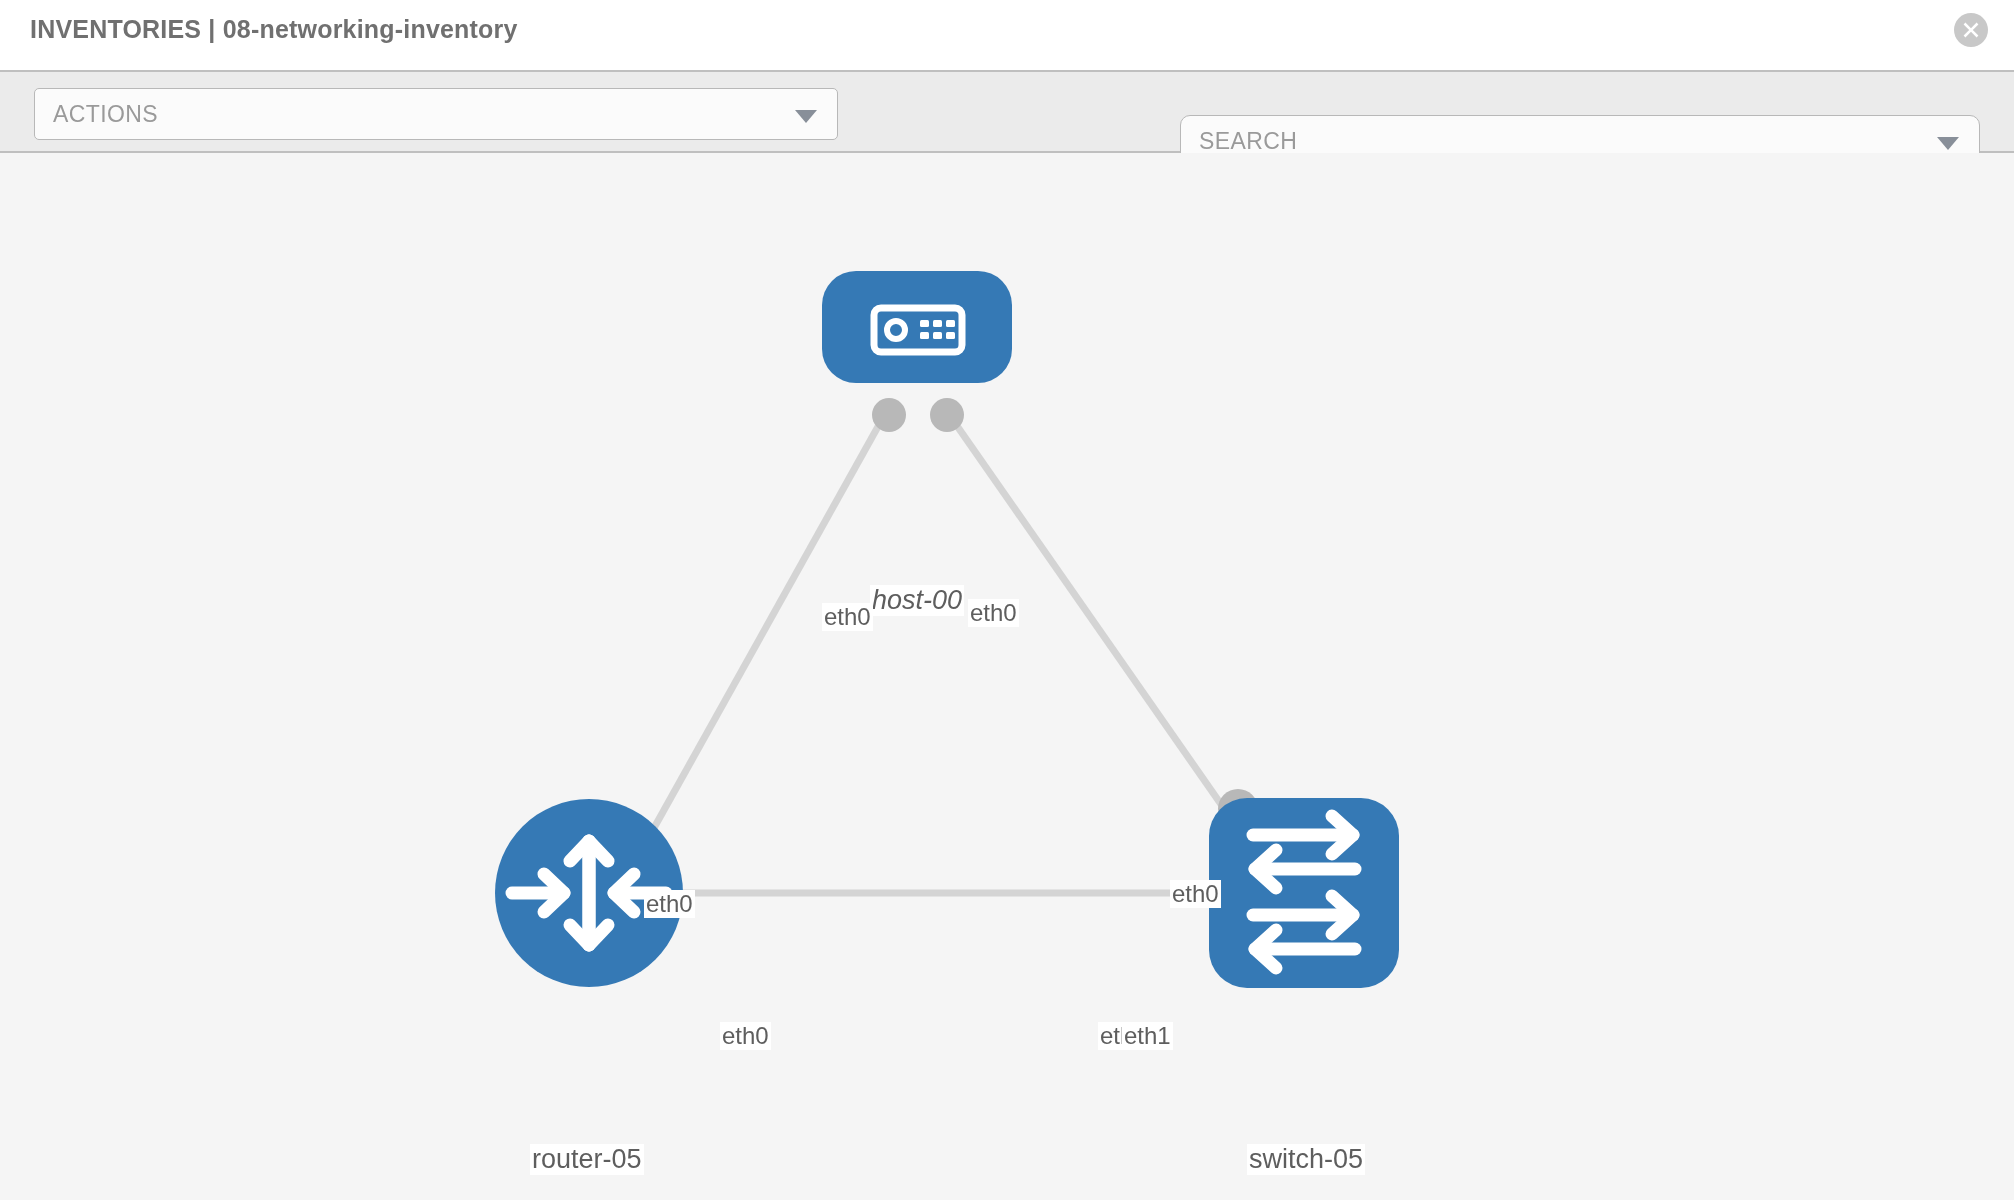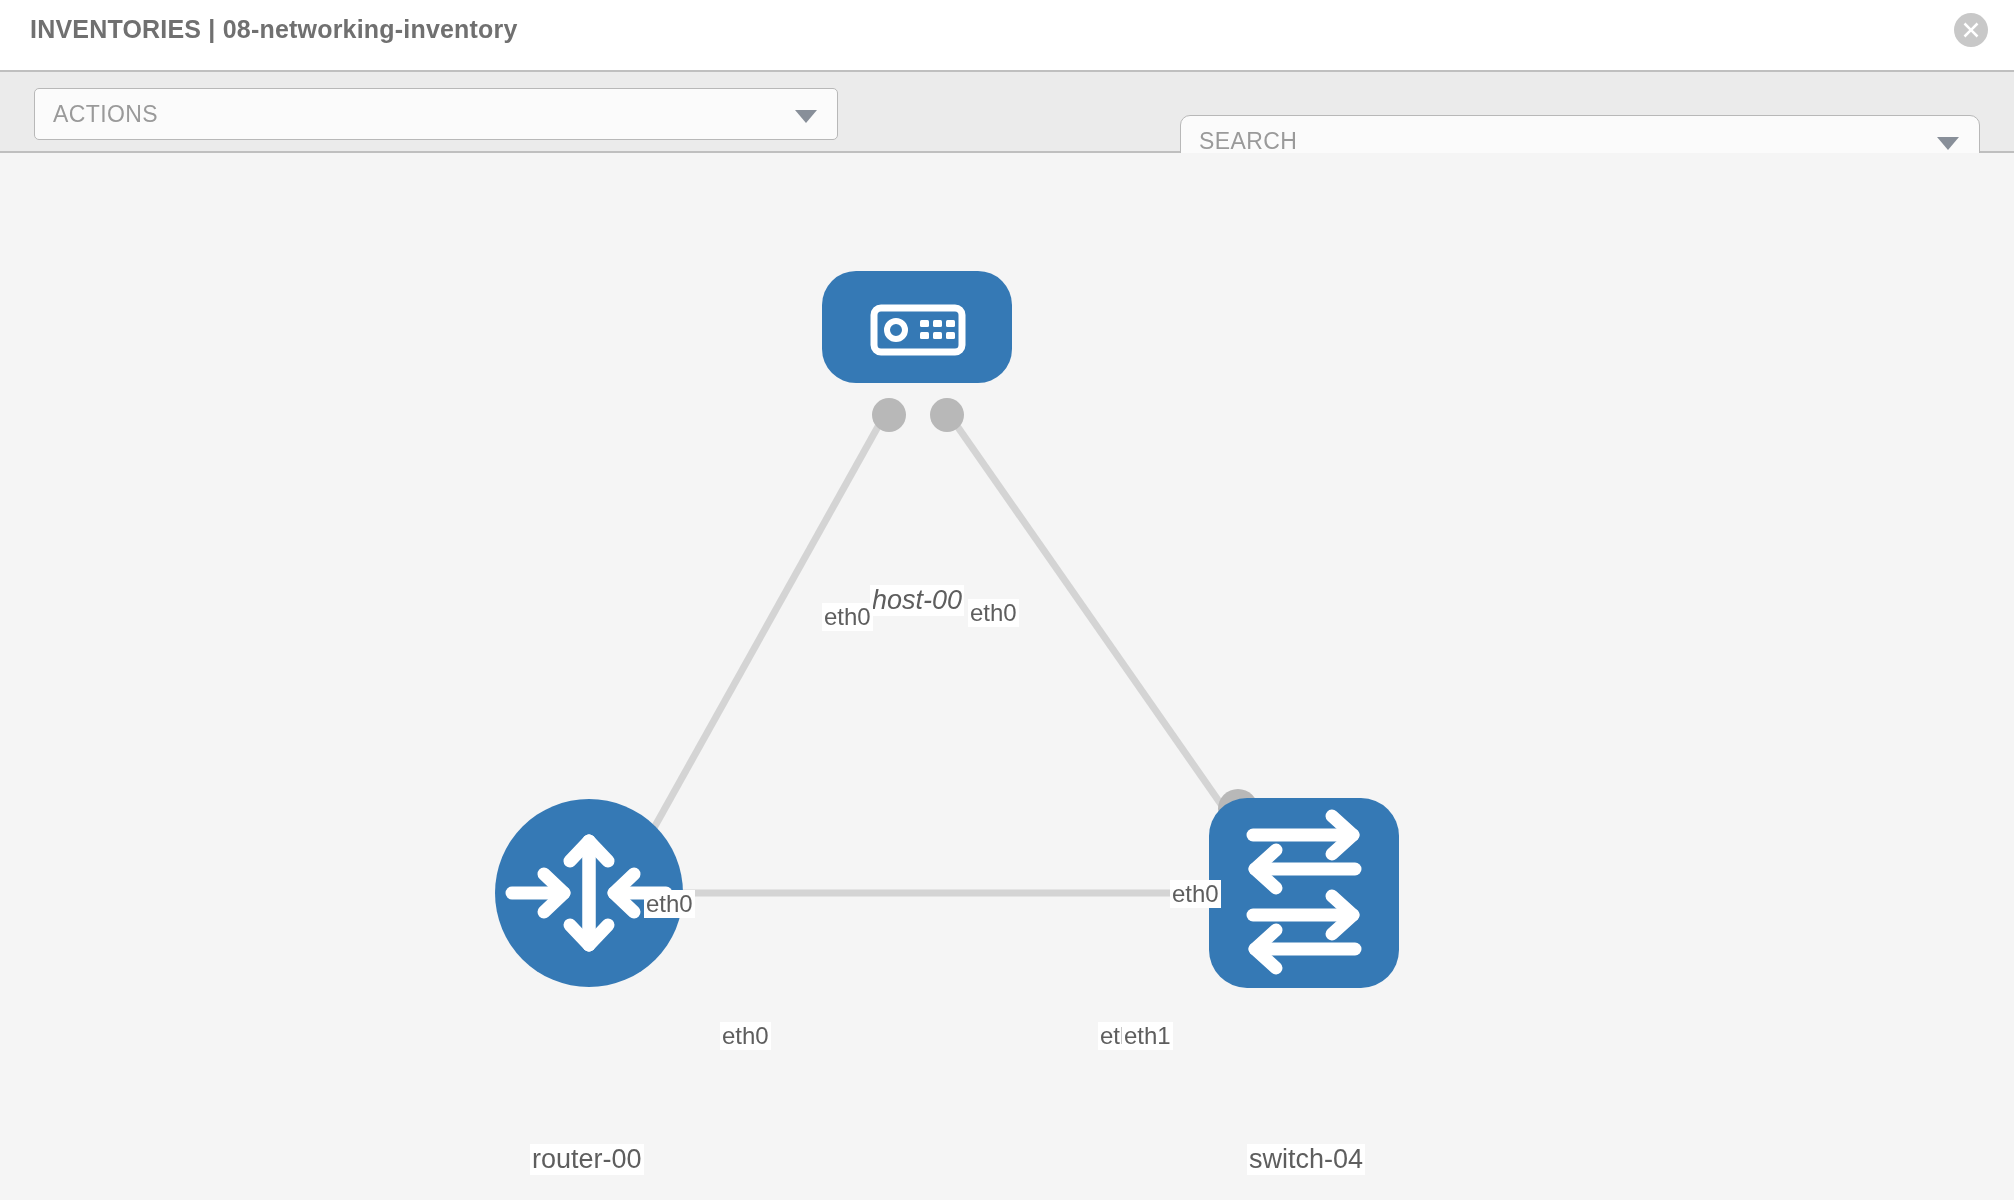--- a/index.html
+++ b/index.html
@@ -204,22 +204,22 @@
           <path d="M1276 697 L1255 716 L1276 735"></path>
           <path d="M1253 762 L1353 762"></path>
           <path d="M1332 743 L1353 762 L1332 781"></path>
           <path d="M1355 796 L1255 796"></path>
           <path d="M1276 777 L1255 796 L1276 815"></path>
         </g>
       </g>
     </svg>
 
     <div class="node-label" style="left:870px; top:432px;font-style:italic;">host-00</div>
-    <div class="node-label" style="left:530px; top:991px;">router-00</div>
-    <div class="node-label" style="left:1247px; top:991px;">switch-04</div>
+    <div class="node-label" style="left:530px; top:991px;">router-05</div>
+    <div class="node-label" style="left:1247px; top:991px;">switch-05</div>
 
     <div class="iface-label" style="left:822px; top:450px;">eth0</div>
     <div class="iface-label" style="left:968px; top:446px;">eth0</div>
     <div class="iface-label" style="left:644px; top:737px;">eth0</div>
     <div class="iface-label" style="left:1170px; top:727px;">eth0</div>
     <div class="iface-label" style="left:720px; top:869px;">eth0</div>
     <div class="iface-label" style="left:1098px; top:869px;">eth0</div>
     <div class="iface-label" style="left:1122px; top:869px;text-align:right;">eth1</div>
 
   </div>

